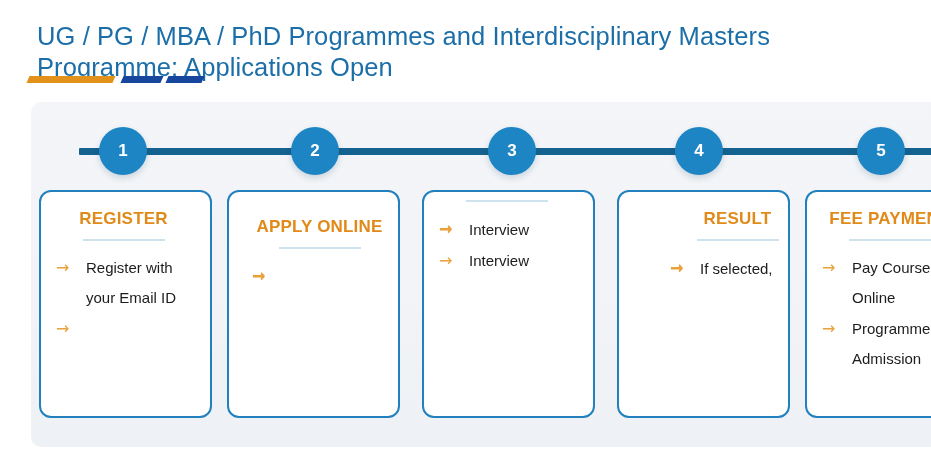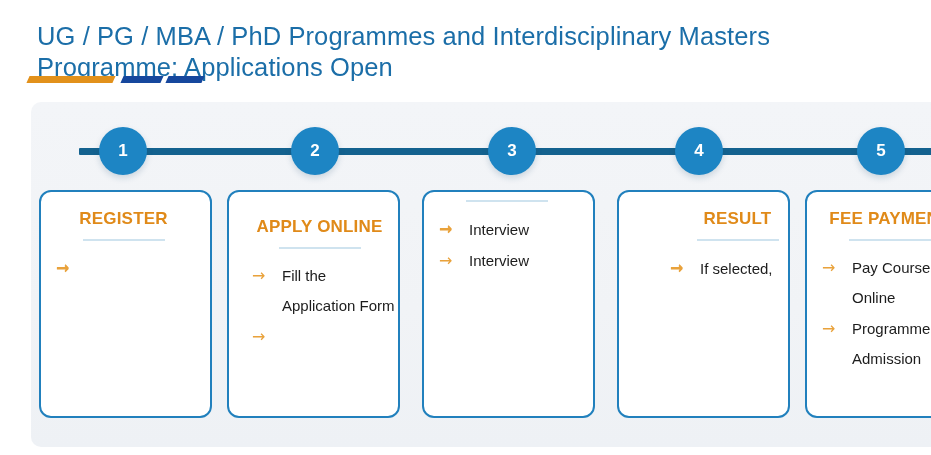--- a/index.html
+++ b/index.html
@@ -204,31 +204,31 @@
     </div>
   </div>
 
   <div class="cards-row">
 
     <div class="step-card card-1"></div>
     <div class="card-inner" style="position:absolute; left:8px; top:0;">
       <div class="card-title">REGISTER</div>
       <div class="card-divider"></div>
       <ul class="card-list">
-        <li><span class="bullet-arrow">→</span></li>
+        <li><span class="bullet-arrow">→</span><span>Register with your Email ID</span></li>
         <li><span class="bullet-arrow">→</span></li>
       </ul>
     </div>
 
     <div class="step-card card-2"></div>
     <div class="card-inner" style="position:absolute; left:204px; top:0;margin-top:8px;">
       <div class="card-title">APPLY ONLINE</div>
       <div class="card-divider"></div>
       <ul class="card-list">
-        <li><span class="bullet-arrow">→</span><span>Fill the Application Form</span></li>
+        <li><span class="bullet-arrow">→</span></li>
         <li><span class="bullet-arrow">→</span></li>
       </ul>
     </div>
 
     <div class="step-card card-3"></div>
     <div class="card-inner" style="position:absolute; left:391px; top:0;">
       <div class="card-divider"></div>
       <ul class="card-list">
         <li><span class="bullet-arrow">→</span></li>
         <li><span class="bullet-arrow">→</span><span>Interview</span></li>

